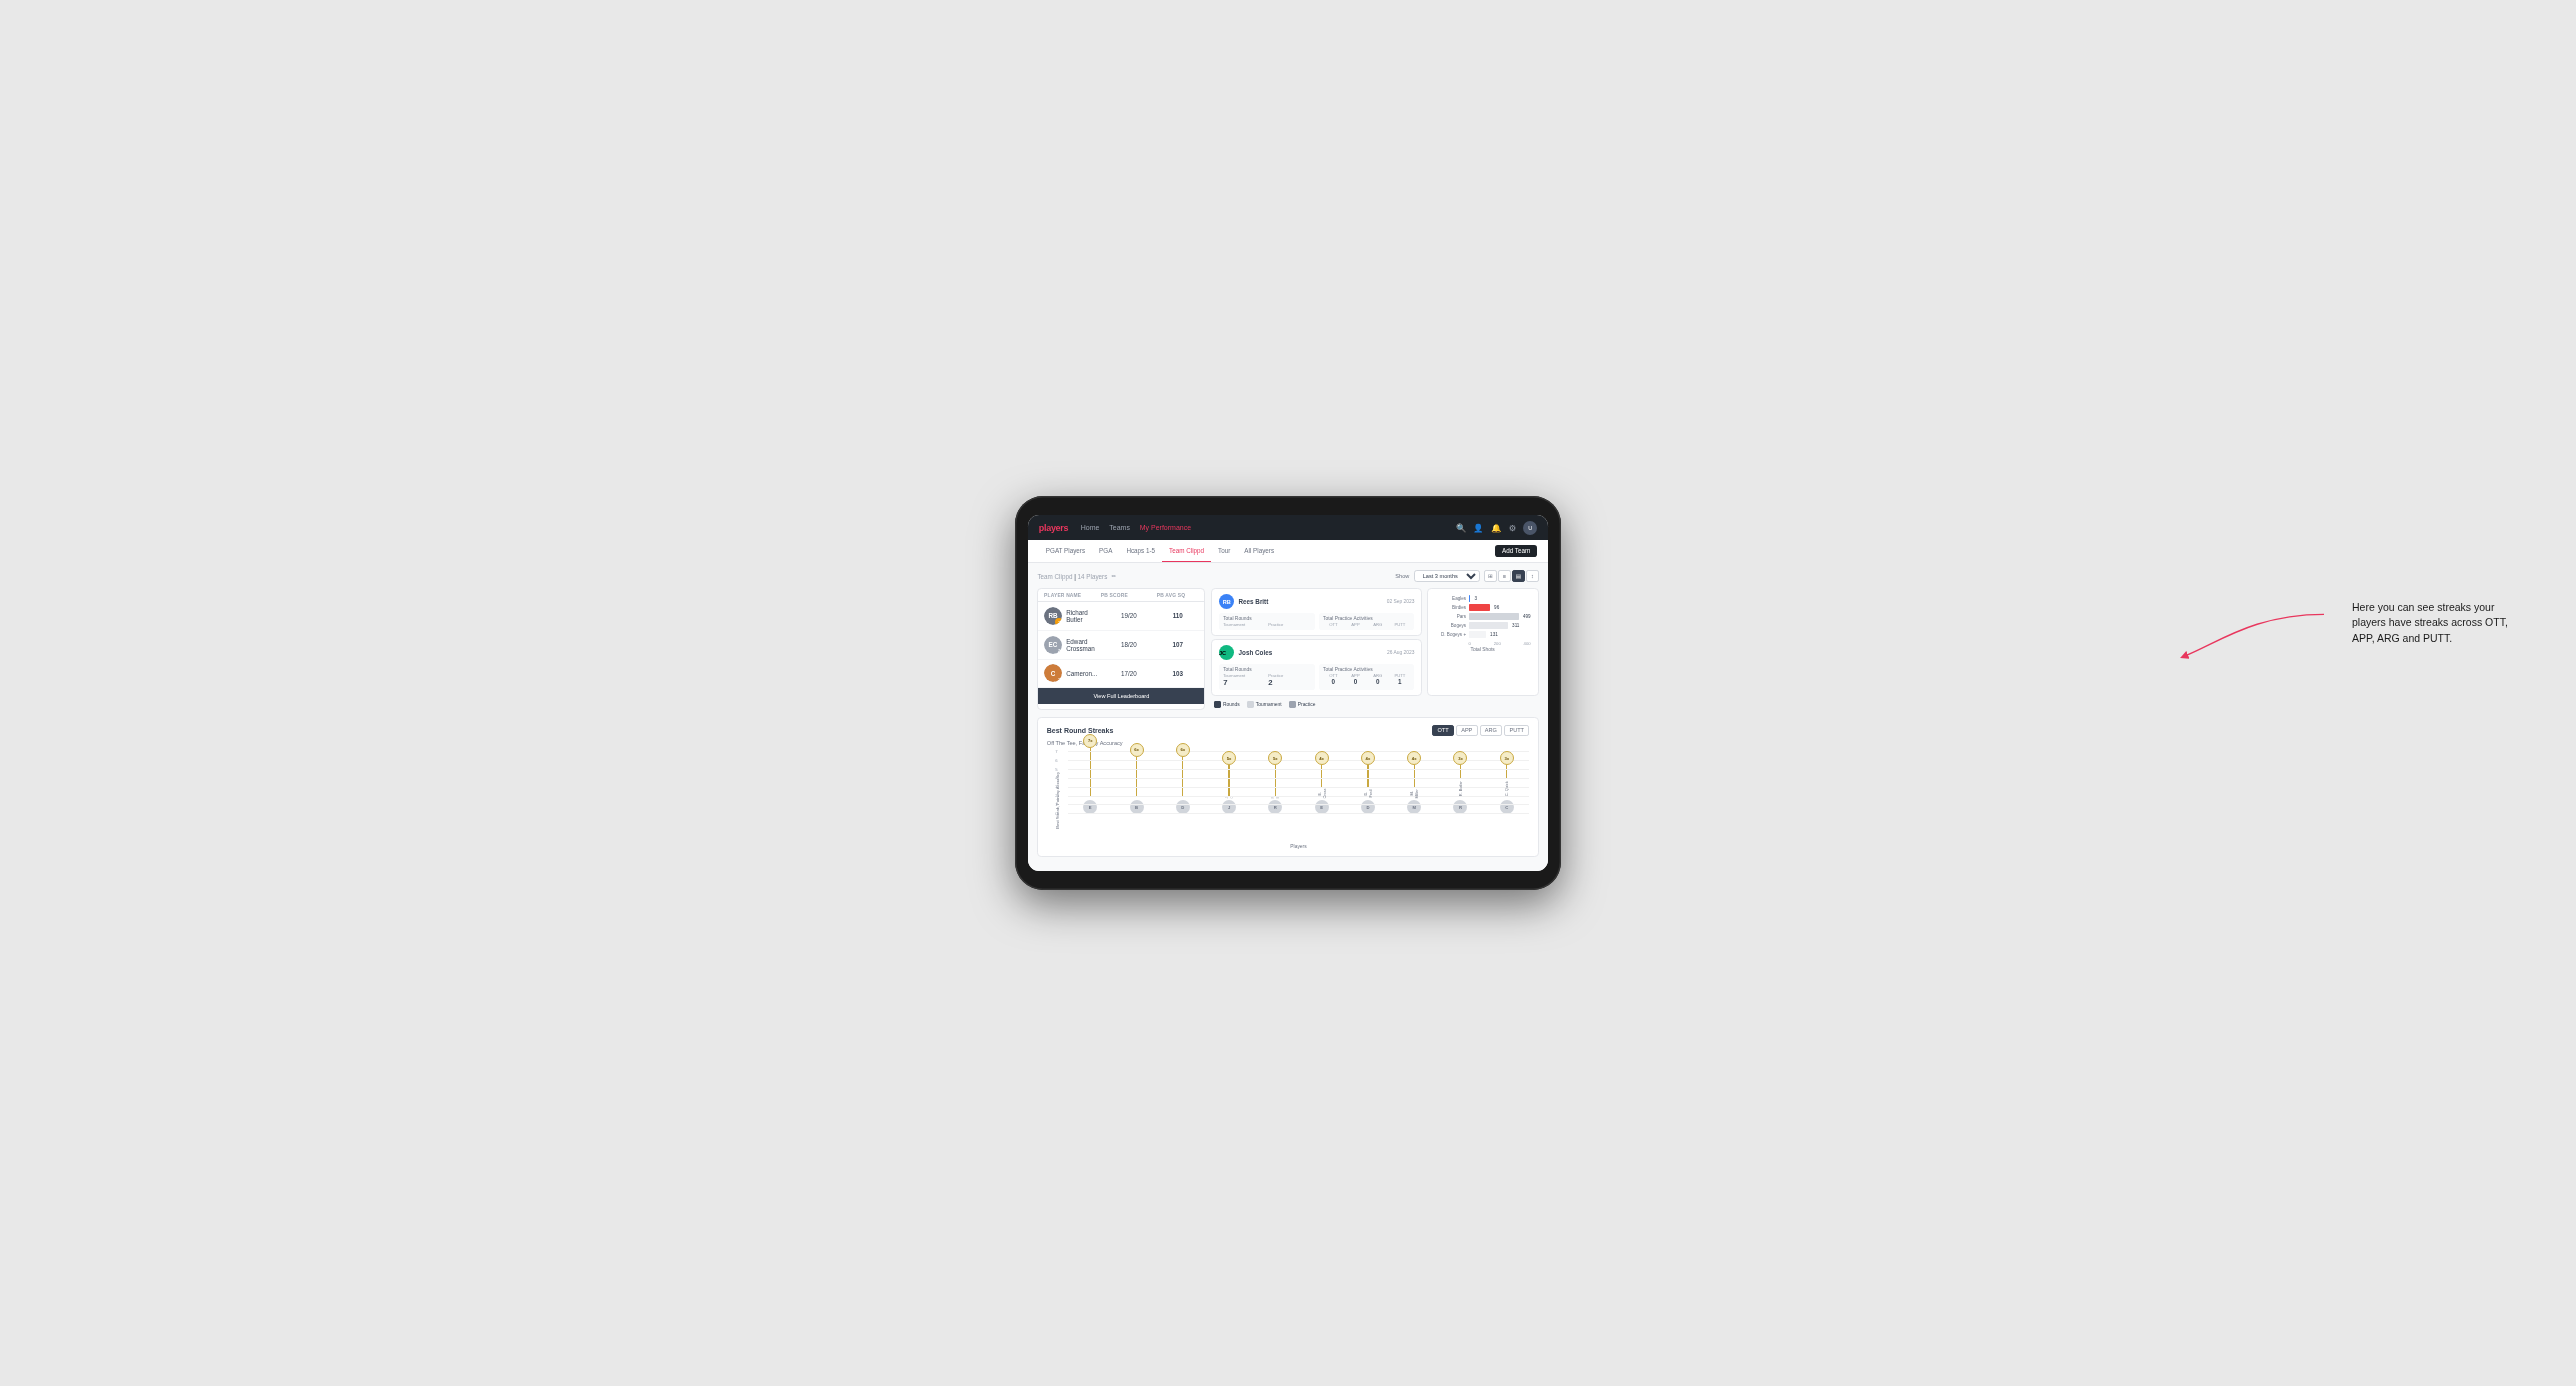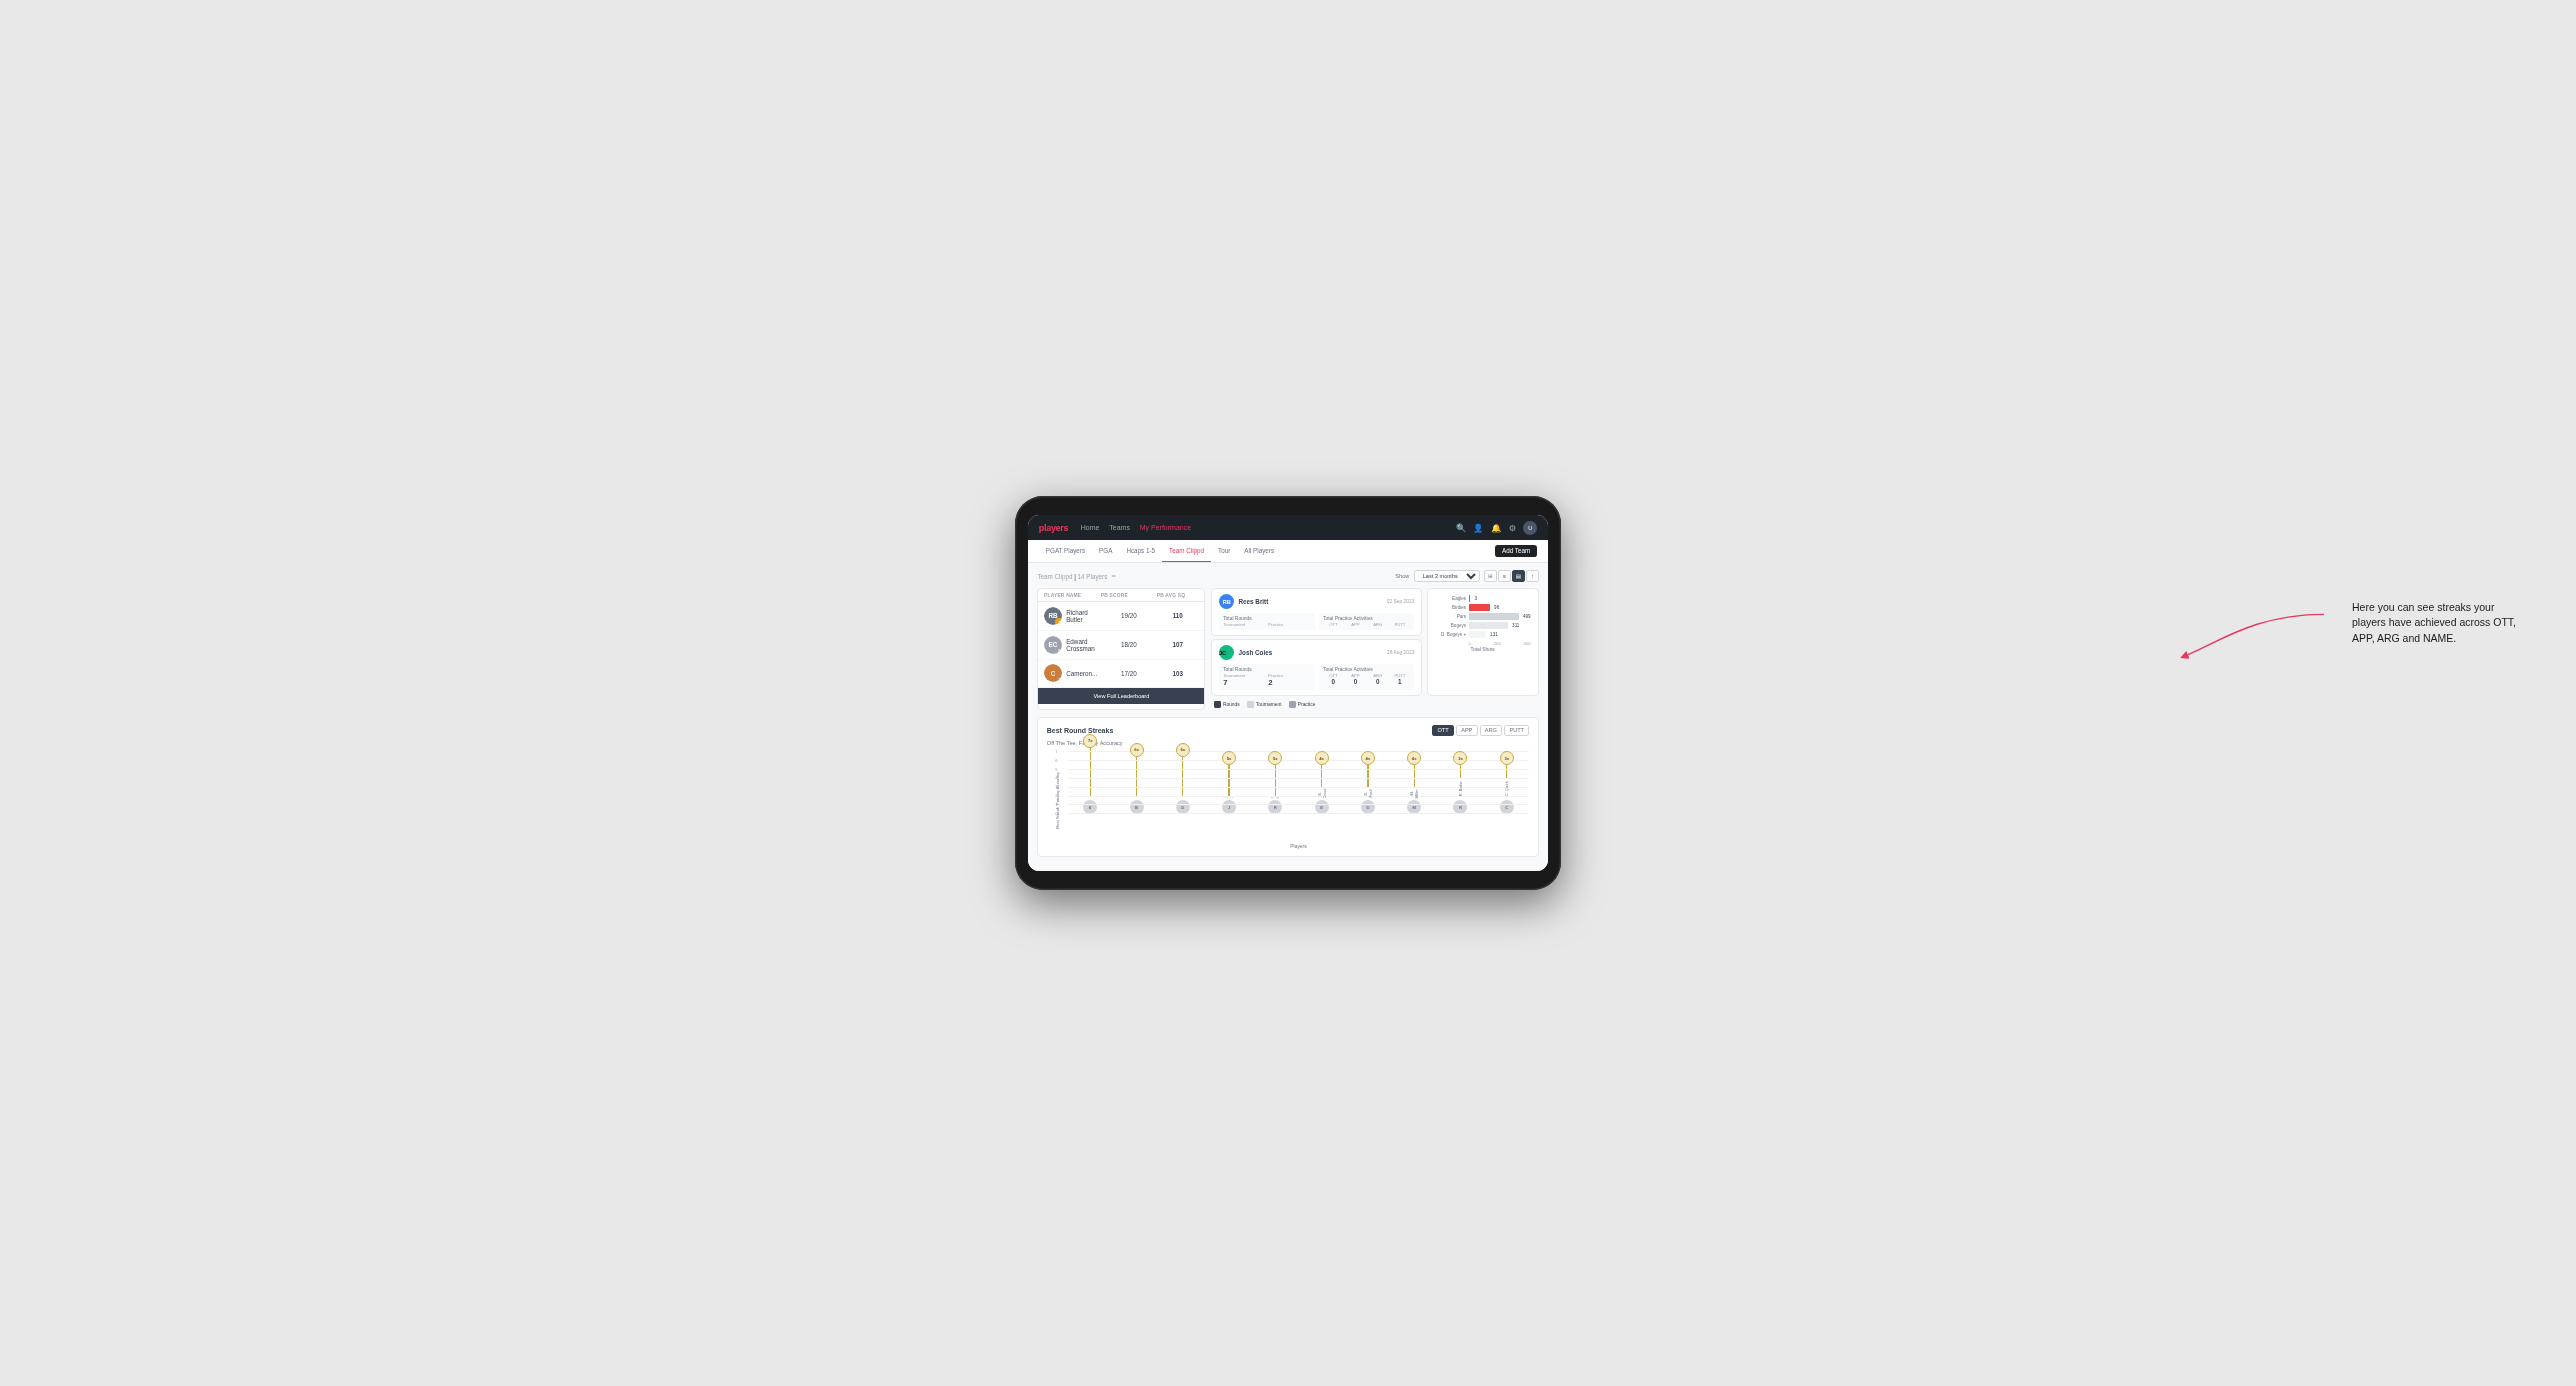--- a/index.html
+++ b/index.html
@@ -922,15 +922,15 @@
 <div style="position:fixed;right:56px;top:45%;transform:translateY(-50%);max-width:168px;">
 
   <svg width="196" height="84" style="position:absolute;right:140px;top:-28px;overflow:visible;" viewBox="0 0 280 120">
     <path d="M 200 60 C 100 60, 50 100, 0 120" stroke="#e8365d" stroke-width="2" fill="none" marker-end="url(#arrowhead)"></path>
     <defs>
       <marker id="arrowhead" markerWidth="6" markerHeight="6" refX="3" refY="3" orient="auto">
         <polygon points="0 0, 6 3, 0 6" fill="#e8365d"></polygon>
       </marker>
     </defs>
   </svg>
-  <p style="font-size:10.5px;color:#1a1a1a;line-height:1.5;">Here you can see streaks your players have achieved across OTT, APP, ARG and NAME.</p>
+  <p style="font-size:10.5px;color:#1a1a1a;line-height:1.5;">Here you can see streaks your players have streaks across OTT, APP, ARG and PUTT.</p>
 </div>
 
 
 </body></html>

